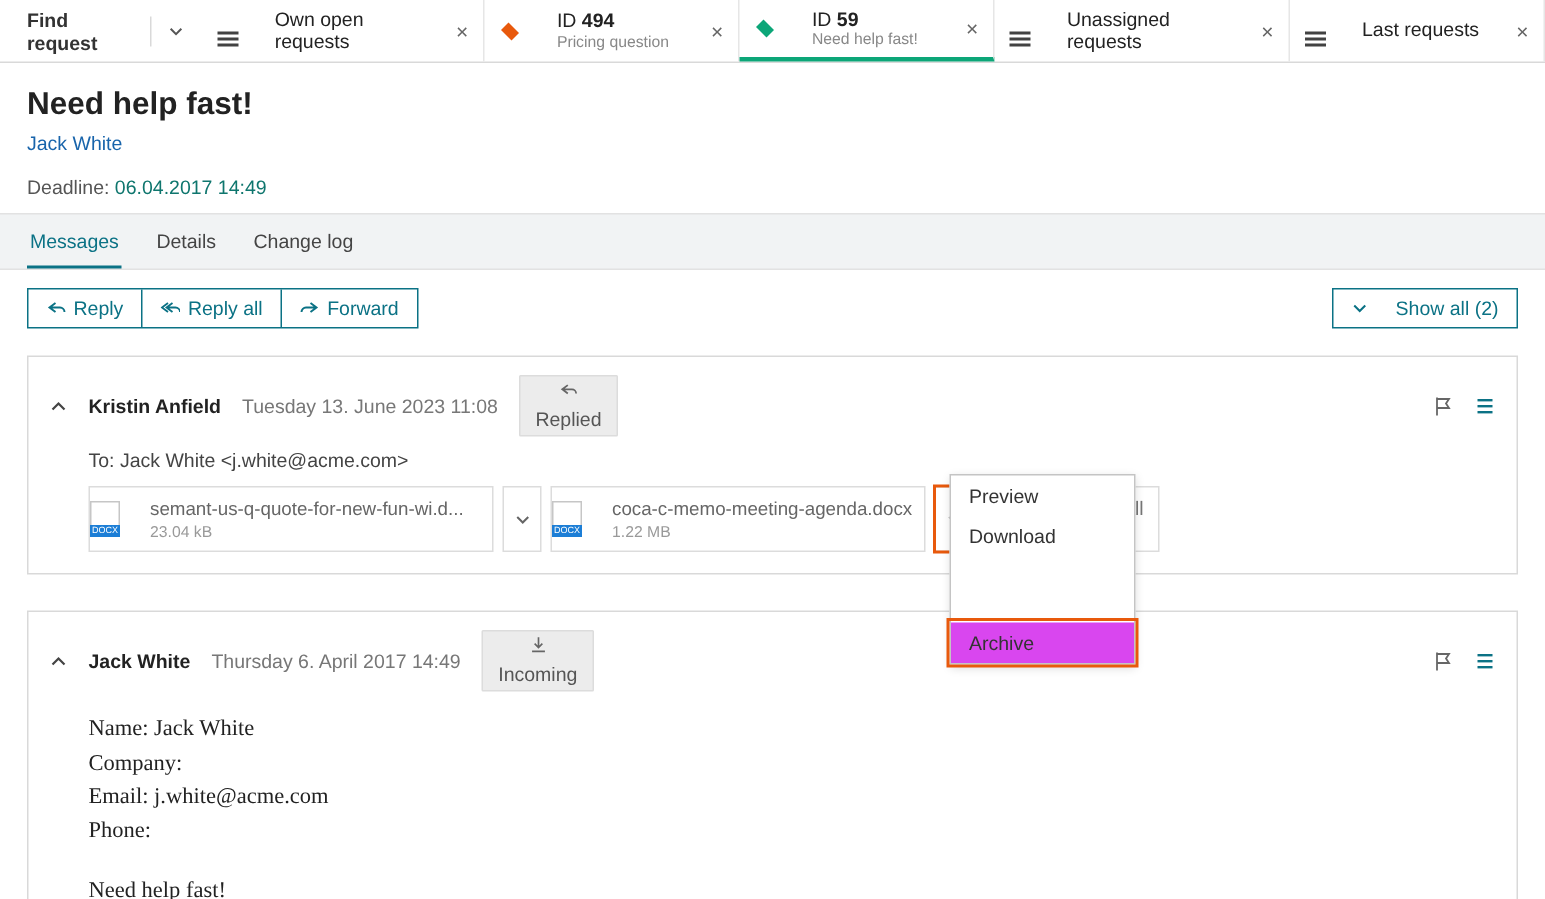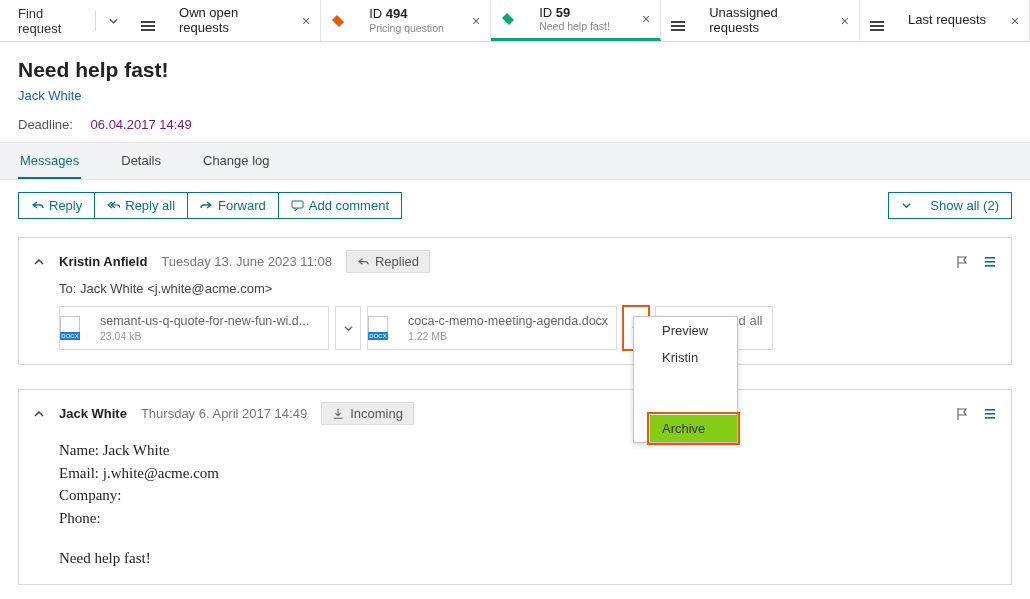--- a/index.html
+++ b/index.html
@@ -1,79 +1,79 @@
 <!DOCTYPE html>
 <html><head>
 <meta charset="utf-8">
 <style>
   * { box-sizing: border-box; margin: 0; padding: 0; }
   body { font-family: -apple-system, "Segoe UI", Arial, sans-serif; font-size: 13px; color: #222; background: #fff; }
 
   
   .tabbar { display: flex; align-items: stretch; height: 42px; border-bottom: 1px solid #d9d9d9; }
-  .tab-find { display: flex; align-items: center; padding: 0 12px 0 18px; gap: 6px; color: #333; }
+  .tab-find { display: flex; align-items: center; padding: 0 12px 0 18px; gap: 6px; color: #333; font-weight: bold; }
   .tab-find .sep { width:1px; height:20px; background:#d9d9d9; margin:0 6px; }
   .tab { display: flex; align-items: center; gap: 24px; padding: 0 10px; border-right: 1px solid #e6e6e6; position:relative; min-width:170px; }
   .tab .tab-label { line-height:1.15; }
   .tab .tab-sub { font-size:10.5px; color:#888; display:block; }
   .tab.active { border-bottom: 3px solid #0ca678; }
   .tab .close { margin-left:auto; color:#666; font-size:14px; }
   .tab .idtext b { font-weight:700; }
   .listicon { display:inline-block; width:14px; position:relative; flex-shrink:0; }
   .listicon::before { content:""; display:block; height:2px; background:#424242; box-shadow:0 4px 0 #424242, 0 8px 0 #424242; margin-top:2px; }
   .tagicon { width:14px; height:14px; flex-shrink:0; }
   .tag-red { fill:#e8590c; }
   .tag-green { fill:#0ca678; }
 
   
   .header { padding: 16px 18px 10px; }
   .title { font-size:21px; font-weight:700; color:#222; }
   .person { color:#1864ab; margin-top:6px; font-size:13px; }
   .deadline-row { margin-top:14px; font-size:13px; color:#555; }
-  .deadline-val { color:#701a75; margin-left:14px; }
-
-  
-  .subtab-bar { background:#f1f3f4; border-top:1px solid #e2e2e2; border-bottom:1px solid #e2e2e2; display:flex; gap:38px; padding:0 18px; }
+  .deadline-val { color:#0f766e; }
+
+  
+  .subtab-bar { background:#f1f3f4; border-top:1px solid #e2e2e2; border-bottom:1px solid #e2e2e2; display:flex; gap:21px; padding:0 18px; }
   .subtab { padding:10px 2px 9px; color:#444; cursor:pointer; }
   .subtab.active { color:#0b7285; border-bottom:2px solid #0b7285; font-weight:500; }
 
   
   .toolbar-row { display:flex; align-items:center; padding:12px 18px 8px; gap:10px; }
   .btn-group { display:flex; border:1px solid #0b7285; }
   .abtn { display:flex; align-items:center; gap:5px; padding:5px 12px; color:#0b7285; border-right:1px solid #0b7285; cursor:pointer; font-size:13px; }
   .abtn:last-child { border-right:none; }
   .abtn .gly { width:13px; height:13px; }
   .showall { margin-left:auto; border:1px solid #0b7285; color:#0b7285; padding:5px 12px; display:flex; align-items:center; gap:18px; cursor:pointer; font-size:13px; }
 
   
   .messages { padding:10px 18px; }
   .msg { border:1px solid #d9d9d9; padding:12px 14px 14px; margin-bottom:24px; position:relative; }
   .msg-head { display:flex; align-items:center; gap:14px; }
   .caret-up { width:12px; height:12px; }
   .sender { font-weight:700; }
   .msg-date { color:#777; }
-  .chip { background:#ececec; border:1px solid #dcdcdc; padding:3px 10px; color:#555; display:inline-flex; align-items:center; gap:6px; border-radius:1px; }
+  .chip { background:#ececec; border:1px solid #dcdcdc; padding:3px 10px; color:#555; display:inline-flex; align-items:center; gap:6px; border-radius:1px;flex-direction:column; }
   .msg-actions-right { margin-left:auto; display:flex; gap:14px; color:#666; }
   .to-row { margin:8px 0 10px 26px; color:#444; font-size:13px; }
   .attach-row { margin-left:26px; display:flex; align-items:stretch; gap:6px; }
   .attach { border:1px solid #dcdcdc; display:flex; align-items:center; padding:6px 0; gap:20px; background:#fff; min-width:270px; }
   .attach .fname { color:#666; font-size:12.5px; }
   .attach .fsize { color:#999; font-size:10.5px; }
   .attach-caret { border:1px solid #dcdcdc; width:26px; display:flex; align-items:center; justify-content:center; color:#666; cursor:pointer; }
   .attach-caret.hi { outline:2px solid #e8590c; outline-offset:-1px; }
   .dl-all { border:1px solid #dcdcdc; display:flex; align-items:center; gap:8px; padding:6px 10px; color:#777; }
   .dl-ico { color:#0ca678; }
   .docx-ico { width:20px; height:24px; background:#fff; border:1px solid #c6c6c6; position:relative; flex-shrink:0; }
   .docx-ico::after { content:"DOCX"; position:absolute; bottom:-1px; left:-1px; right:-1px; background:#1c7ed6; color:#fff; font-size:6px; text-align:center; line-height:8px; }
 
   
-  .menu { position:absolute; top:78px; left:614px; width:105px; background:#fff; border:1px solid #c4c4c4; box-shadow:0 2px 6px rgba(0,0,0,.15); z-index:5;padding-left:16px; }
+  .menu { position:absolute; top:78px; left:614px; width:124px; background:#fff; border:1px solid #c4c4c4; box-shadow:0 2px 6px rgba(0,0,0,.15); z-index:5; }
   .menu-wrap { outline:2px solid #e8590c; outline-offset:1px; margin-top:44px; }
   .menu-item { padding:6px 12px; color:#333; font-size:13px; cursor:pointer; }
-  .menu-item.sel { background:#84cc16; }
+  .menu-item.sel { background:#d946ef; }
 
   
   .msg-body { margin:14px 0 0 26px; font-family: "Times New Roman", serif; font-size:15px; line-height:1.5; }
   .msg-body p { margin:0; }
   .msg-body .gap { height:18px; }
   .flag-ico, .dots-ico { width:14px; height:14px; }
   svg { display:block; }
 </style>
 </head>
 <body>
@@ -156,27 +156,20 @@
           <path d="M5 3 L1 6 L5 9 M8 3 L4 6 L8 9 M4 6 H10 A3 3 0 0 1 13 9" stroke="#0b7285" fill="none" stroke-width="1.2"></path>
         </svg>
       <span>Reply all</span>
     </div>
     <div class="abtn">
       <svg class="gly" viewBox="0 0 13 13">
           <path d="M7 3 L11 6 L7 9 M11 6 H4 A3 3 0 0 0 1 9" stroke="#0b7285" fill="none" stroke-width="1.3"></path>
         </svg>
       <span>Forward</span>
     </div>
-    <div class="abtn">
-      <svg class="gly" viewBox="0 0 13 13">
-          <rect x="1" y="2" width="11" height="7" rx="1" stroke="#0b7285" fill="none"></rect>
-          <path d="M4 9 L4 12 L7 9" stroke="#0b7285" fill="none"></path>
-        </svg>
-      <span>Add comment</span>
-    </div>
   </div>
   <div class="showall">
     <svg width="11" height="11" viewBox="0 0 12 12">
         <path d="M2 4 L6 8 L10 4" stroke="#0b7285" fill="none" stroke-width="1.5"></path>
       </svg>
     <span>Show all (2)</span>
   </div>
 </div>
 
 <div class="messages">
@@ -240,21 +233,21 @@
           </svg>
         <span>
           <span class="fname">Download all</span><br>
           <span class="fsize">1.25 MB</span>
         </span>
       </div>
     </div>
 
     <div class="menu">
       <div class="menu-item">Preview</div>
-      <div class="menu-item">Kristin</div>
+      <div class="menu-item">Download</div>
       <div class="menu-wrap">
         <div class="menu-item sel">Archive</div>
       </div>
     </div>
   </div>
 
   <div class="msg">
     <div class="msg-head">
       <svg class="caret-up" viewBox="0 0 12 12">
           <path d="M2 8 L6 4 L10 8" stroke="#444" fill="none" stroke-width="1.5"></path>
@@ -274,21 +267,21 @@
         <svg class="dots-ico" viewBox="0 0 14 14">
             <rect x="2" y="2" width="10" height="1.6" fill="#0b7285"></rect>
             <rect x="2" y="6" width="10" height="1.6" fill="#0b7285"></rect>
             <rect x="2" y="10" width="10" height="1.6" fill="#0b7285"></rect>
           </svg>
       </div>
     </div>
 
     <div class="msg-body">
       <p>Name: Jack White</p>
+      <p>Company:</p>
       <p>Email: j.white@acme.com</p>
-      <p>Company:</p>
       <p>Phone:</p>
       <div class="gap"></div>
       <p>Need help fast!</p>
     </div>
   </div>
 
 </div>
 
 </body></html>

